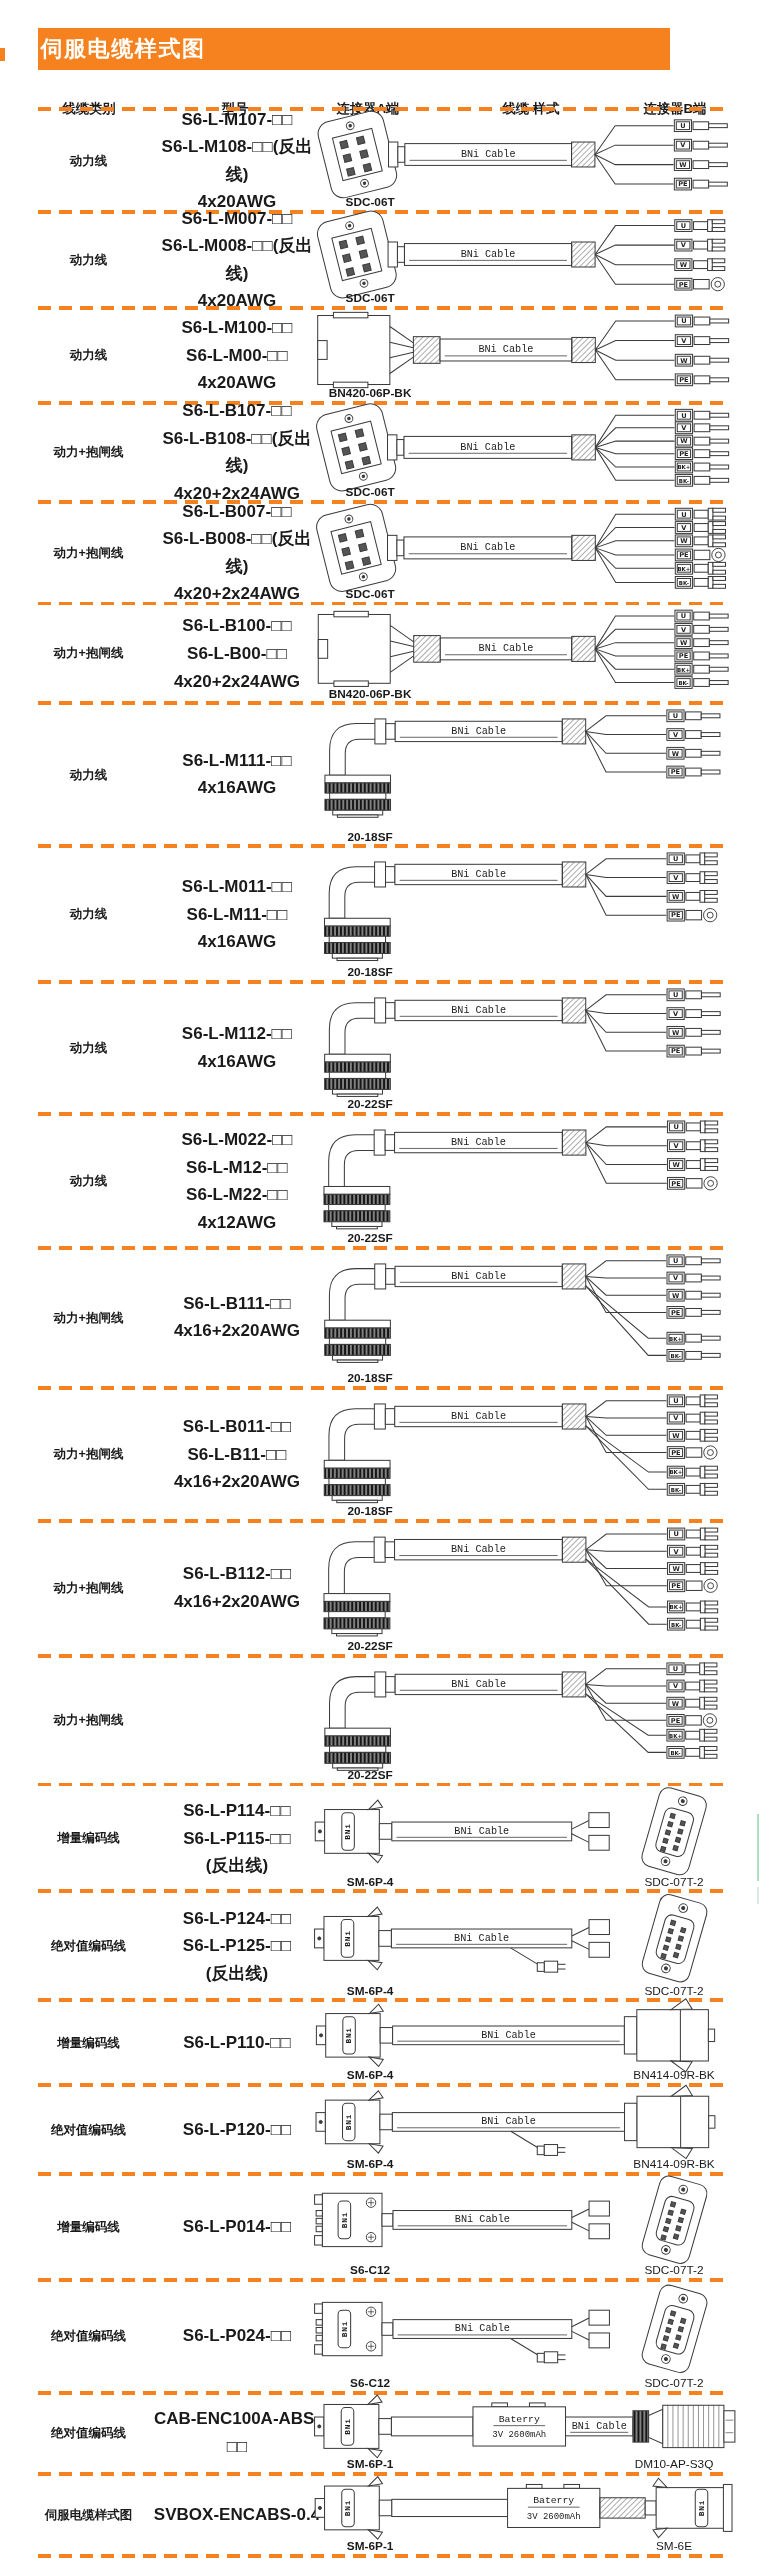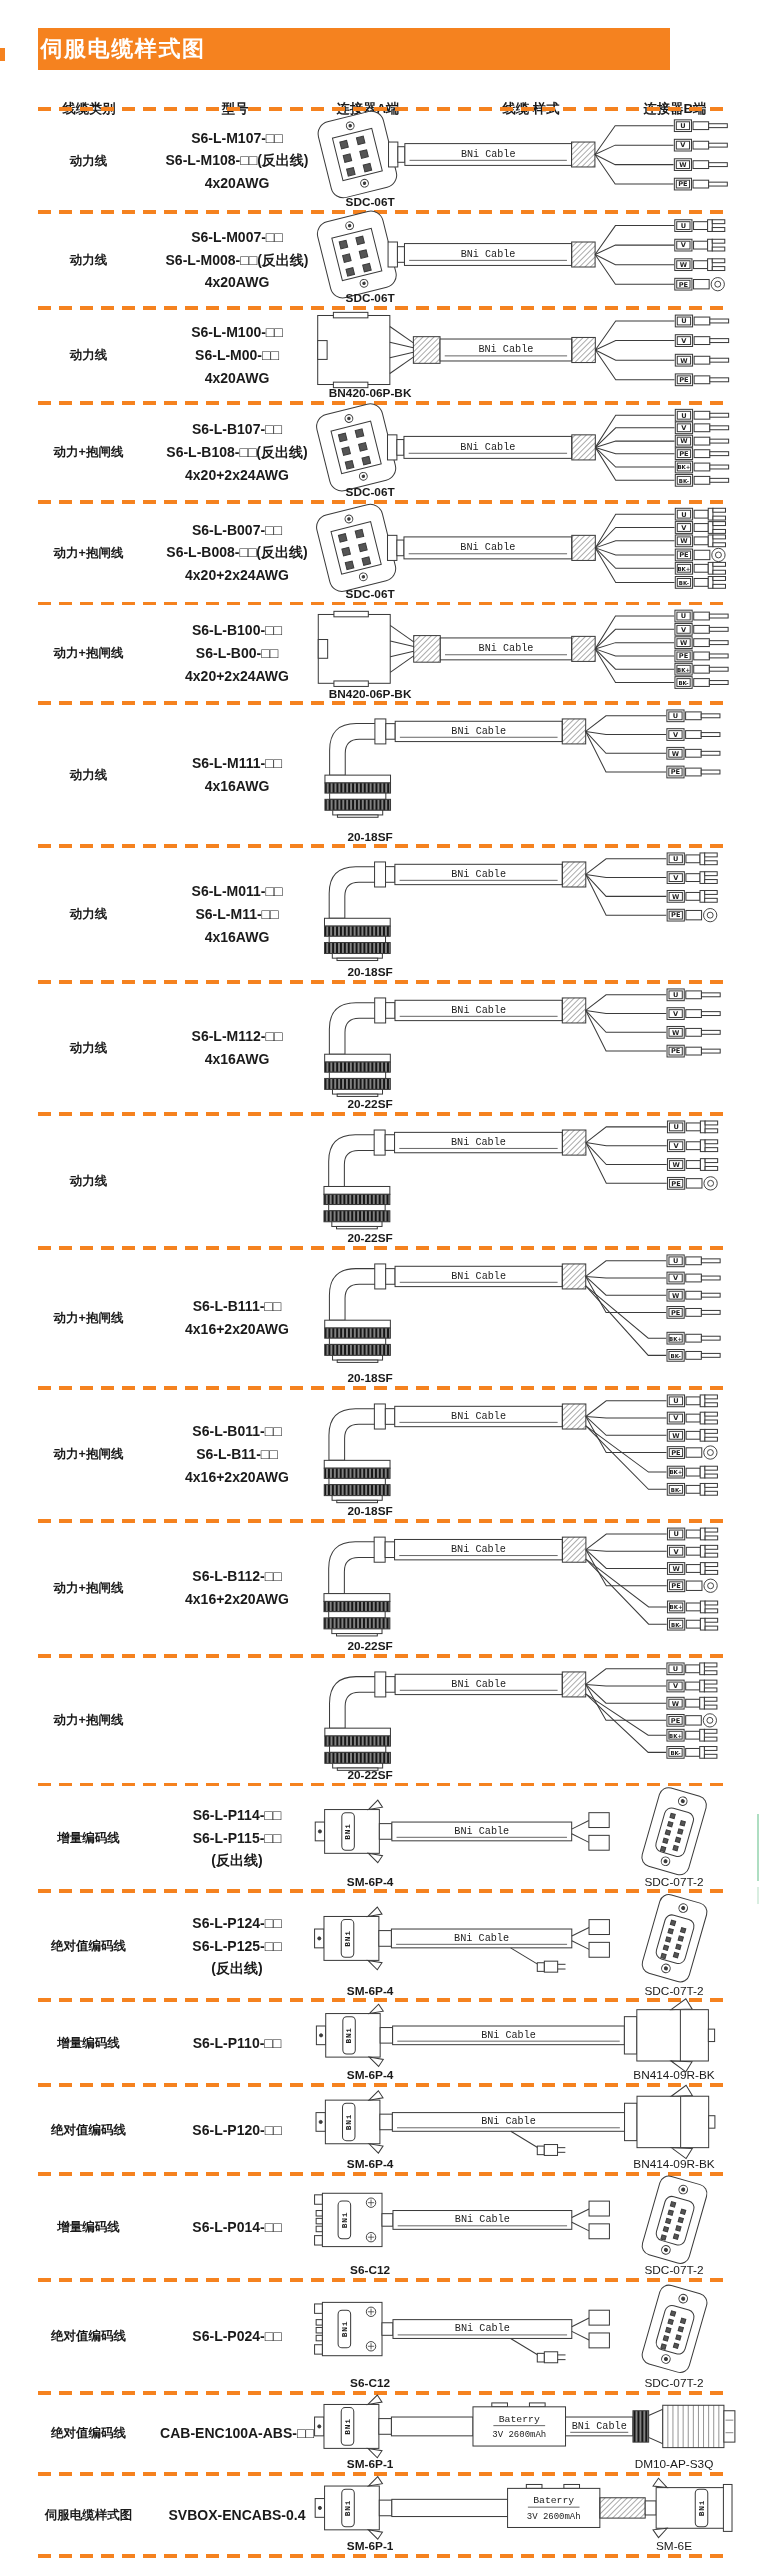--- a/index.html
+++ b/index.html
@@ -14,21 +14,21 @@
   .col-h{position:absolute;transform:translateX(-50%);white-space:nowrap;top:16px;}
   .c0{left:89px}.c1{left:235px}.c2{left:368px}.c3{left:531px}.c4{left:675px}
   .sep{height:3.9px;margin-left:38px;width:685px;
        background:repeating-linear-gradient(90deg,#F5821F 0 13.3px,transparent 13.3px 21px);}
   .sep.head{position:absolute;top:107px;left:0;}
   .rows{position:absolute;top:111px;left:0;width:760px;}
   .row{position:relative;width:760px;}
   .cat{position:absolute;left:14px;width:149px;top:50%;transform:translateY(-50%);
        text-align:center;font-weight:700;font-size:12.5px;}
   .models{position:absolute;left:153px;width:168px;top:50%;transform:translateY(-50%);
-          text-align:center;font-weight:700;font-size:14px;line-height:1.62;}
+          text-align:center;font-weight:700;font-size:17px;line-height:1.62;}
   .diagram{position:absolute;left:313px;top:0;width:447px;height:100%;}
   .diagram svg{position:absolute;left:0;top:3.1px;overflow:visible;}
   .alabel{position:absolute;left:-9.4px;width:133px;bottom:0.8px;text-align:center;
           font-weight:700;font-size:11.8px;}
   .blabel{position:absolute;left:288px;width:146px;bottom:0.8px;text-align:center;
           font-weight:400;font-size:11.8px;}
   .edge-strip{position:absolute;right:0;top:1814px;width:3.1px;height:67px;background:#aedec2;}
   .edge-strip2{position:absolute;right:0;top:1887px;width:3.1px;height:17px;background:#d9eee1;}
   
   .ct{font-family:"Liberation Mono",monospace;font-size:13px;fill:#222;}
@@ -677,20 +677,26 @@
             <text x="463" y="85" class="tl" text-anchor="middle">PE</text>
             <rect x="476" y="77" width="20" height="10" fill="#fff" stroke="#3b3b3b" stroke-width="1.3"></rect>
             <rect x="496" y="79.5" width="24" height="5" fill="#fff" stroke="#3b3b3b" stroke-width="1.3"></rect>
           </svg>
           <div class="alabel">20-22SF</div>
         </div>
       </div>
       <div class="sep"></div>
       <div class="row" style="height: 130px;">
         <div class="cat">动力线</div>
+        <div class="models">
+          <div>S6-L-M022-□□</div>
+          <div>S6-L-M12-□□</div>
+          <div>S6-L-M22-□□</div>
+          <div>4x12AWG</div>
+        </div>
         <div class="diagram">
           <svg width="447" height="113" viewBox="0 0 570 144">
             <defs>
               <pattern id="hp9" width="5" height="5" patternUnits="userSpaceOnUse" patternTransform="rotate(45)">
                 <line x1="0" y1="0" x2="0" y2="5" stroke="#666" stroke-width="1.4"></line>
               </pattern>
               <pattern id="sp9" width="5" height="8" patternUnits="userSpaceOnUse">
                 <rect width="5" height="8" fill="#161616"></rect>
                 <line x1="2.5" y1="0" x2="2.5" y2="8" stroke="#fff" stroke-width="1.1"></line>
               </pattern>

